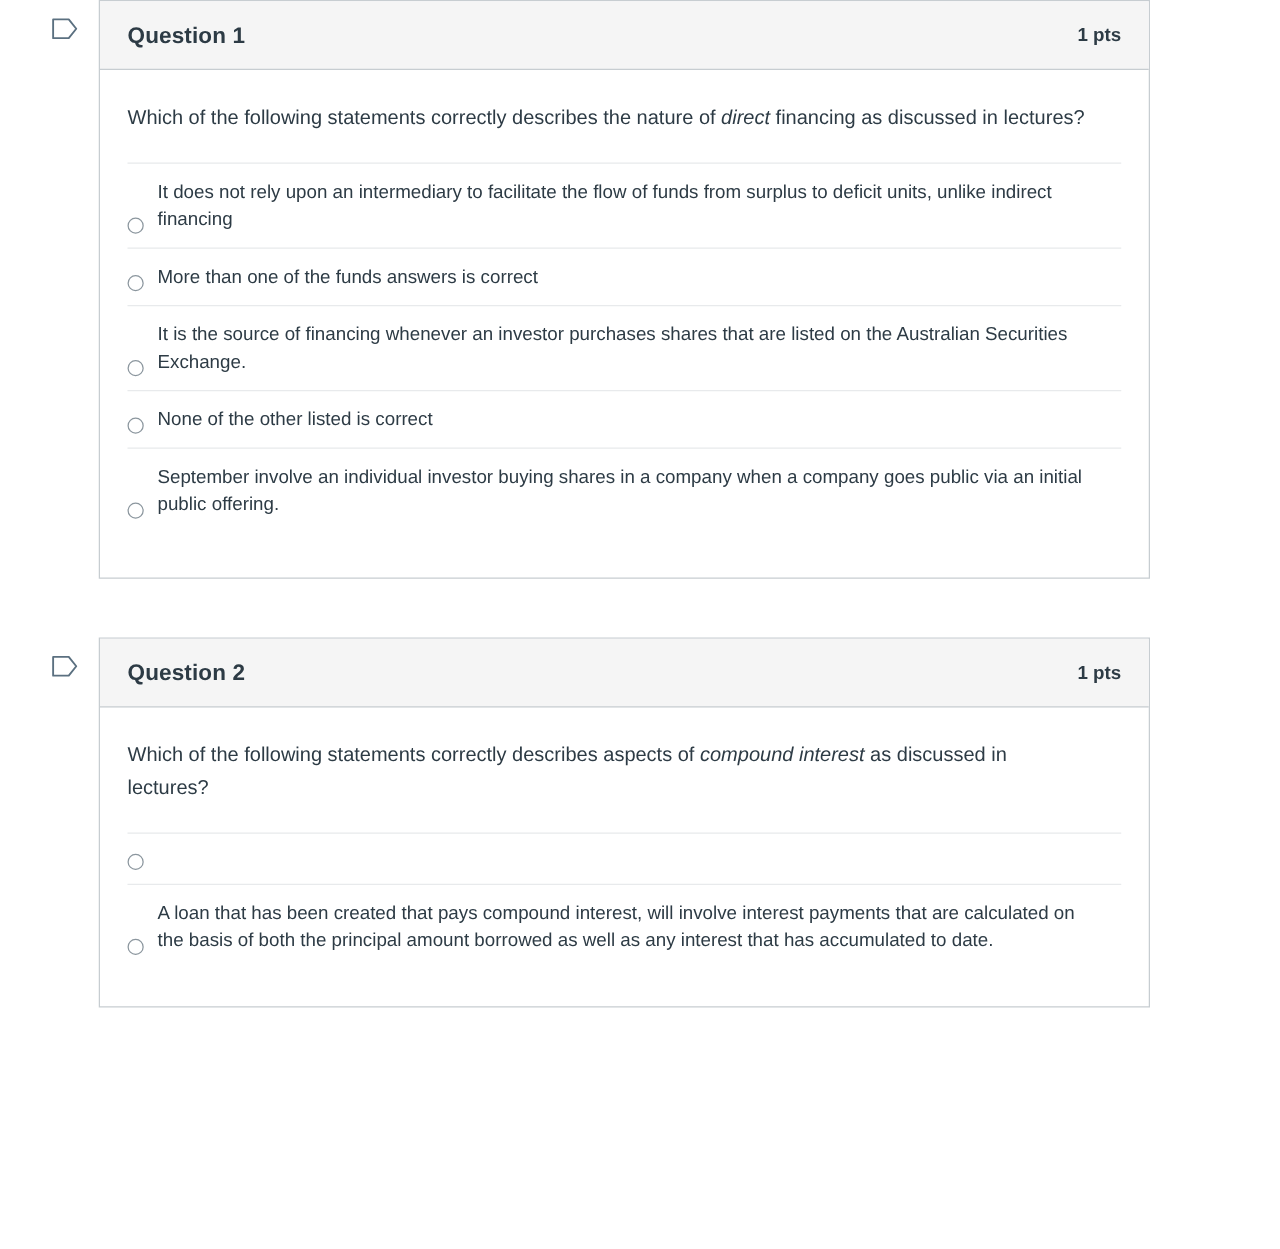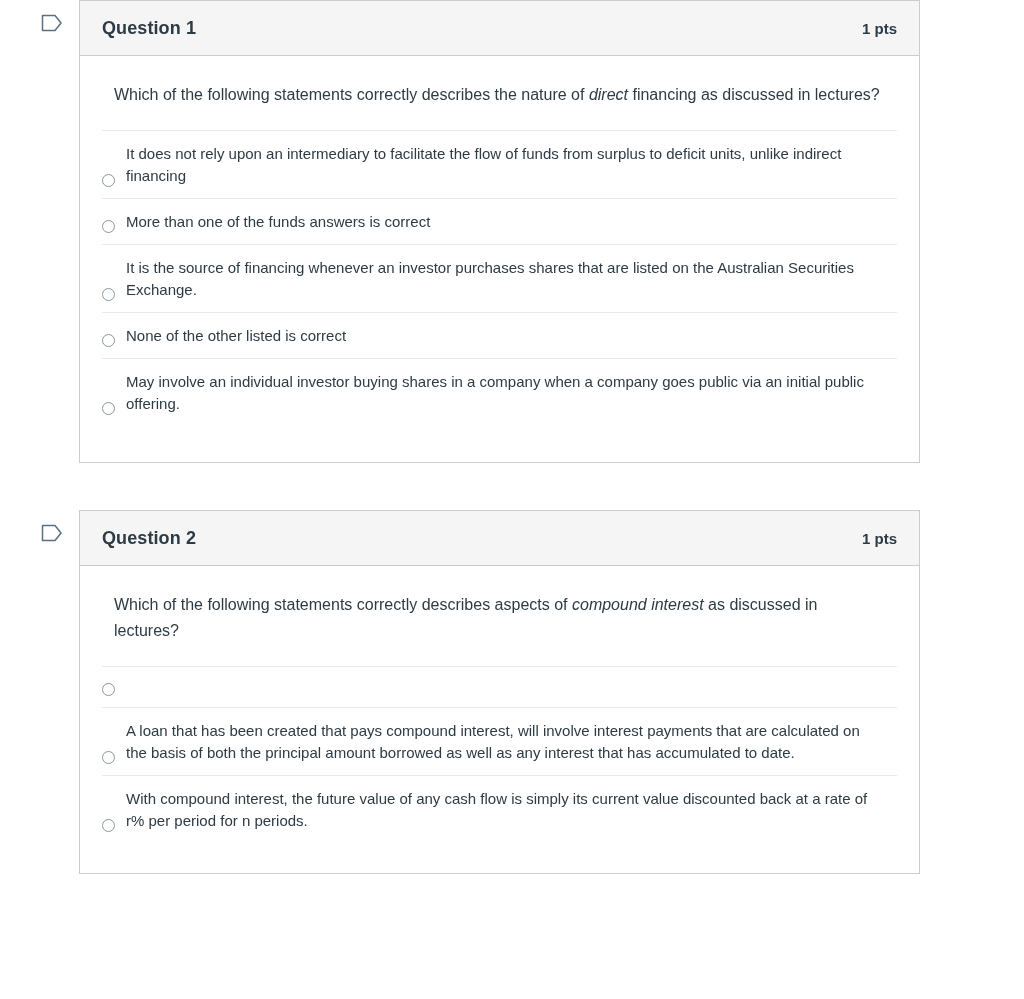--- a/index.html
+++ b/index.html
@@ -77,21 +77,21 @@
   }
 
   .question-body {
     padding: 26px 22px 0 22px;
   }
   .question-text {
     font-size: 16px;
     line-height: 26px;
     color: #2d3b45;
     max-width: 770px;
-    margin: 0 0 22px 12px;
+    margin: 0 0 22px 0;
   }
   .question-text em { font-style: italic; }
 
   .answers {
     margin: 0;
     padding: 0;
     list-style: none;
   }
   .answer-row {
     display: flex;
@@ -159,21 +159,21 @@
           <li class="answer-row">
             <span class="radio"></span>
             <span class="answer-text">It is the source of financing whenever an investor purchases shares that are listed on the Australian Securities Exchange.</span>
           </li>
           <li class="answer-row">
             <span class="radio"></span>
             <span class="answer-text">None of the other listed is correct</span>
           </li>
           <li class="answer-row">
             <span class="radio"></span>
-            <span class="answer-text">May involve an individual investor buying shares in a company when a company goes public via an initial public offering.</span>
+            <span class="answer-text">September involve an individual investor buying shares in a company when a company goes public via an initial public offering.</span>
           </li>
         </ul>
 
         <div class="card-tail"></div>
       </div>
     </div>
   </div>
 
   <div class="question-block">
     <div class="flag-gutter">
@@ -194,24 +194,20 @@
         <p class="question-text"><span>Which of the following statements correctly describes aspects of </span><em>compound interest</em><span> as discussed in lectures?</span></p>
 
         <ul class="answers">
           <li class="answer-row">
             <span class="radio"></span>
           </li>
           <li class="answer-row">
             <span class="radio"></span>
             <span class="answer-text">A loan that has been created that pays compound interest, will involve interest payments that are calculated on the basis of both the principal amount borrowed as well as any interest that has accumulated to date.</span>
           </li>
-          <li class="answer-row">
-            <span class="radio"></span>
-            <span class="answer-text">With compound interest, the future value of any cash flow is simply its current value discounted back at a rate of r% per period for n periods.</span>
-          </li>
         </ul>
 
         <div class="card-tail-short"></div>
       </div>
     </div>
   </div>
 
 </div>
 
 </body></html>

